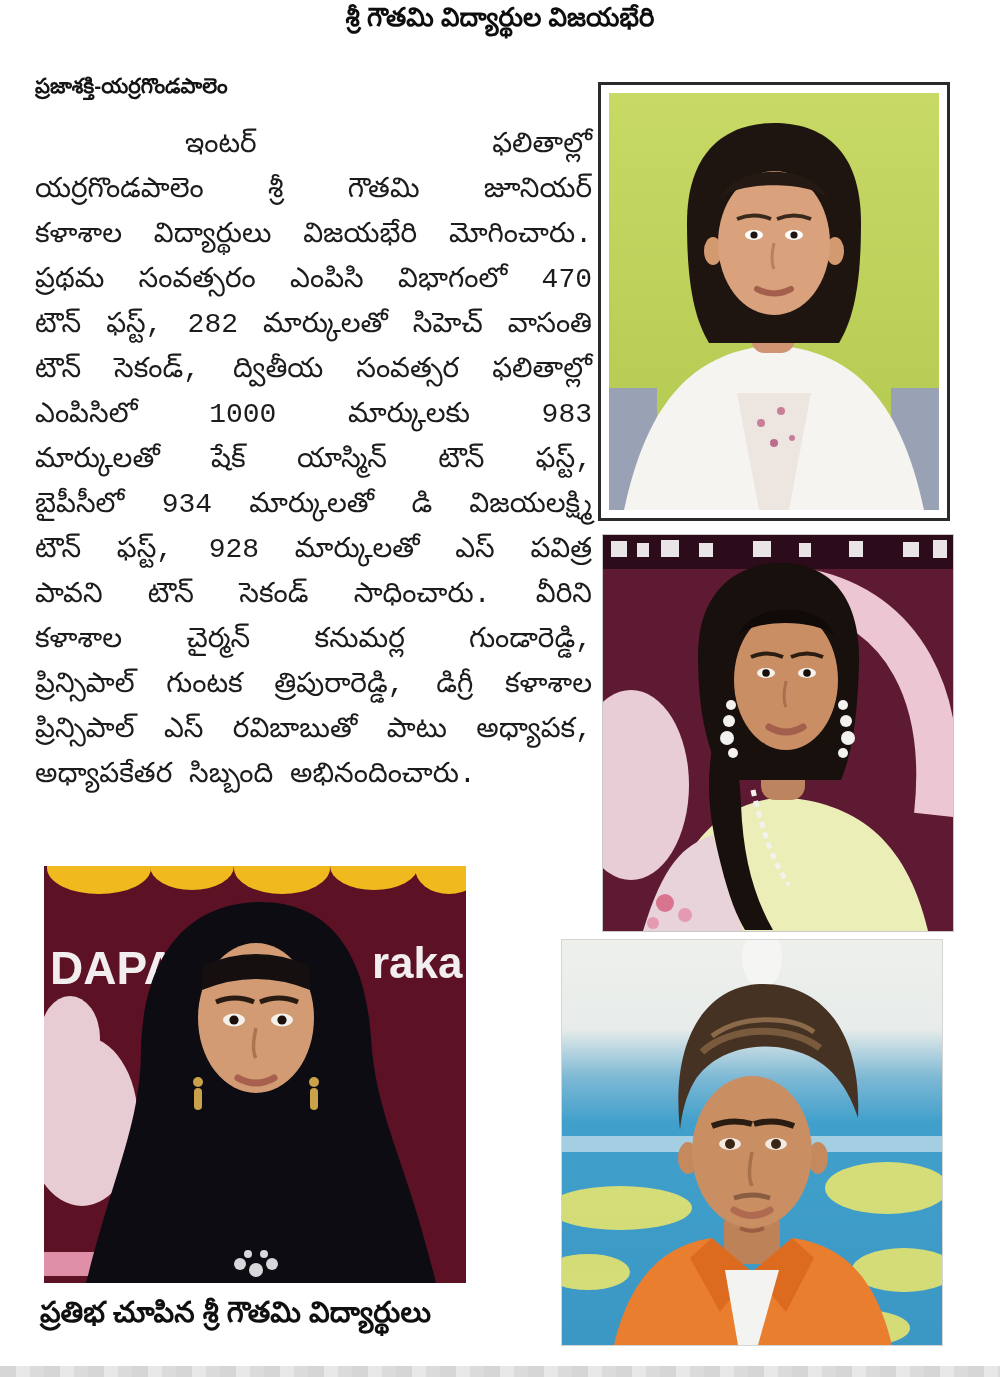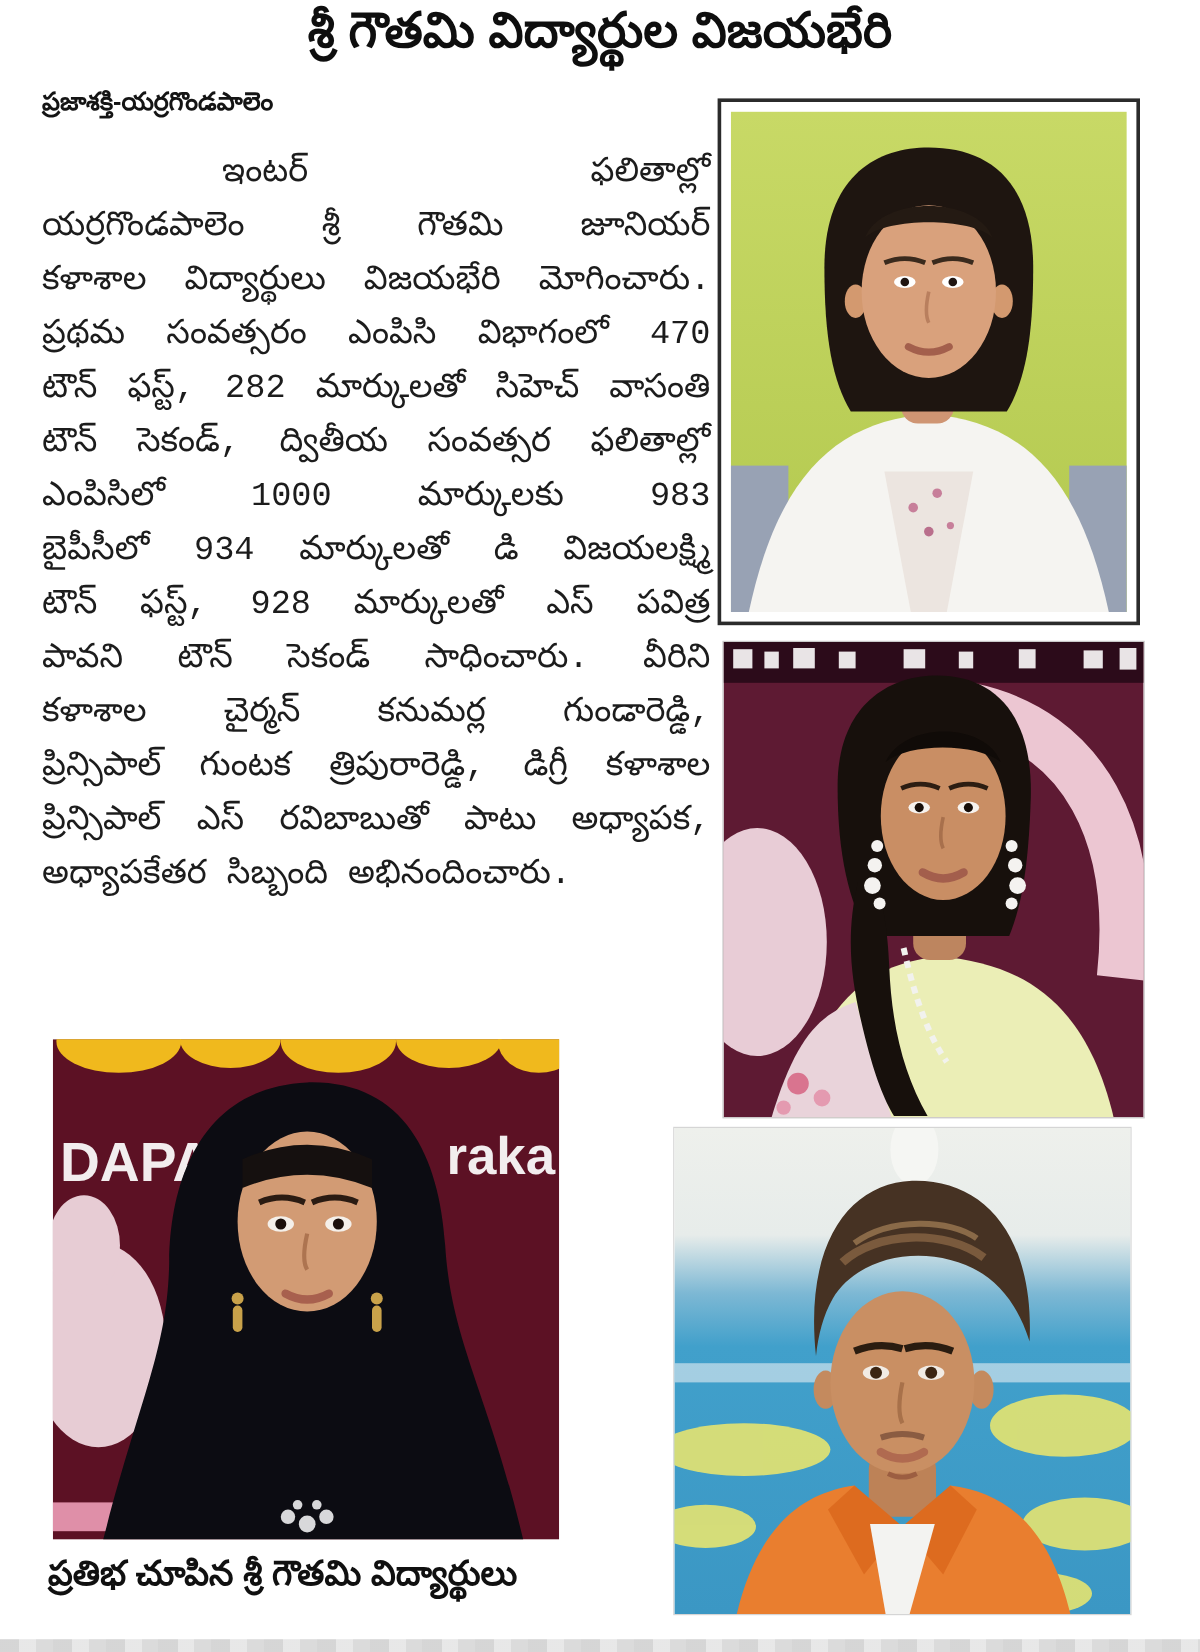--- a/index.html
+++ b/index.html
@@ -4,21 +4,21 @@
 <style>
   html,body{margin:0;padding:0;background:#ffffff;}
   .page{
     position:relative;width:1000px;height:1377px;margin:0 auto;
     background:#ffffff;overflow:hidden;
     font-family:"Liberation Serif",serif;color:#1d1d1d;
   }
   .headline{
     position:absolute;left:0;top:2px;width:1000px;text-align:center;
     font-family:"Liberation Sans",sans-serif;font-weight:800;
-    font-size:41px;color:#0e0e0e;letter-spacing:0px;
+    font-size:26px;color:#0e0e0e;letter-spacing:0px;
   }
   .byline{
     position:absolute;left:35px;top:74px;
     font-family:"Liberation Sans",sans-serif;font-weight:700;
     font-size:21px;color:#141414;
   }
   .article{
     position:absolute;left:35px;top:122px;width:557px;
   }
   .line{
@@ -54,20 +54,21 @@
   <div class="byline">ప్రజాశక్తి-యర్రగొండపాలెం</div>
 
   <div class="article">
     <div class="line first">ఇంటర్ ఫలితాల్లో</div>
     <div class="line">యర్రగొండపాలెం శ్రీ గౌతమి జూనియర్</div>
     <div class="line">కళాశాల విద్యార్థులు విజయభేరి మోగించారు.</div>
     <div class="line">ప్రథమ సంవత్సరం ఎంపిసి విభాగంలో 470</div>
     <div class="line">టౌన్ ఫస్ట్, 282 మార్కులతో సిహెచ్ వాసంతి</div>
     <div class="line">టౌన్ సెకండ్, ద్వితీయ సంవత్సర ఫలితాల్లో</div>
     <div class="line">ఎంపిసిలో 1000 మార్కులకు 983</div>
+    <div class="line">మార్కులతో షేక్ యాస్మిన్ టౌన్ ఫస్ట్,</div>
     <div class="line">బైపీసీలో 934 మార్కులతో డి విజయలక్ష్మి</div>
     <div class="line">టౌన్ ఫస్ట్, 928 మార్కులతో ఎస్ పవిత్ర</div>
     <div class="line">పావని టౌన్ సెకండ్ సాధించారు. వీరిని</div>
     <div class="line">కళాశాల చైర్మన్ కనుమర్ల గుండారెడ్డి,</div>
     <div class="line">ప్రిన్సిపాల్ గుంటక త్రిపురారెడ్డి, డిగ్రీ కళాశాల</div>
     <div class="line">ప్రిన్సిపాల్ ఎస్ రవిబాబుతో పాటు అధ్యాపక,</div>
     <div class="line last">అధ్యాపకేతర సిబ్బంది అభినందించారు.</div>
   </div>
 
   <div class="photo photo1">

